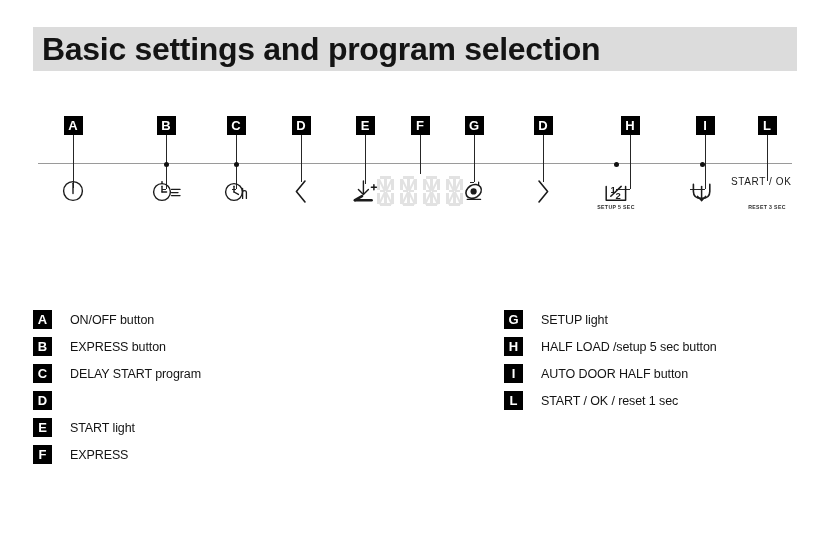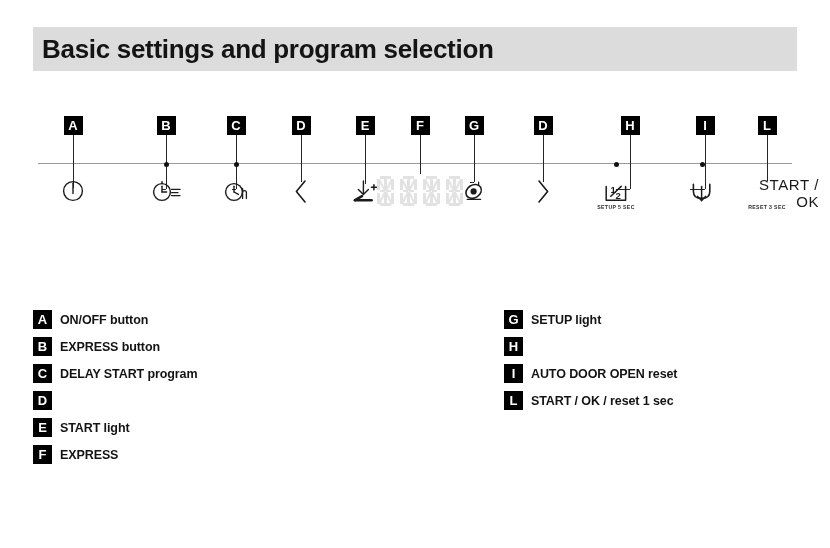--- a/index.html
+++ b/index.html
@@ -21,21 +21,21 @@
     position: absolute;
     left: 33px;
     top: 27px;
     width: 764px;
     height: 44px;
     background: #dcdcdc;
     display: flex;
     align-items: center;
   }
   #title-text {
-    font-size: 26px;
+    font-size: 32px;
     font-weight: bold;
     letter-spacing: -0.3px;
     color: #141414;
     padding-left: 9px;
   }
 
   
   #panel {
     position: absolute;
     left: 0;
@@ -104,25 +104,25 @@
     top: 100px;
     width: 80px;
     text-align: center;
     font-size: 5.2px;
     letter-spacing: 0.35px;
     color: #2b2b2b;
     font-weight: bold;
   }
   .ctrl-word {
     position: absolute;
-    left: 12px;
+    left: 4px;
     top: 72px;
     width: 80px;
-    text-align: right;
-    font-size: 15px;
+    text-align: left;
+    font-size: 10px;
     letter-spacing: 0.6px;
     color: #1a1a1a;
   }
 
   
   #display-block {
     position: absolute;
     top: 70px;
     left: 376px;
     width: 88px;
@@ -187,23 +187,23 @@
     background: #000000;
     color: #ffffff;
     font-size: 13px;
     font-weight: bold;
     line-height: 19px;
     text-align: center;
     flex: none;
   }
   .legend-label {
     font-size: 12.5px;
-    font-weight: bold;
+    font-weight: normal;
     color: #141414;
-    margin-left: 8px;
+    margin-left: 18px;
     white-space: nowrap;
     letter-spacing: -0.1px;
     text-align: center;
   }
 </style>
 </head>
 <body>
 
 <div id="title-bar">
   <div id="title-text">Basic settings and program selection</div>
@@ -438,23 +438,24 @@
         <span class="legend-label">EXPRESS</span>
       </div>
     </div>
   <div class="legend-col" id="legend-col-right">
       <div class="legend-row">
         <span class="legend-badge">G</span>
         <span class="legend-label">SETUP light</span>
       </div>
       <div class="legend-row">
         <span class="legend-badge">H</span>
+        <span class="legend-label">HALF LOAD /setup 5 sec button</span>
       </div>
       <div class="legend-row">
         <span class="legend-badge">I</span>
-        <span class="legend-label">AUTO DOOR OPEN reset</span>
+        <span class="legend-label">AUTO DOOR HALF button</span>
       </div>
       <div class="legend-row">
         <span class="legend-badge">L</span>
         <span class="legend-label">START / OK / reset 1 sec</span>
       </div>
     </div>
 </div>
 
 </body></html>

